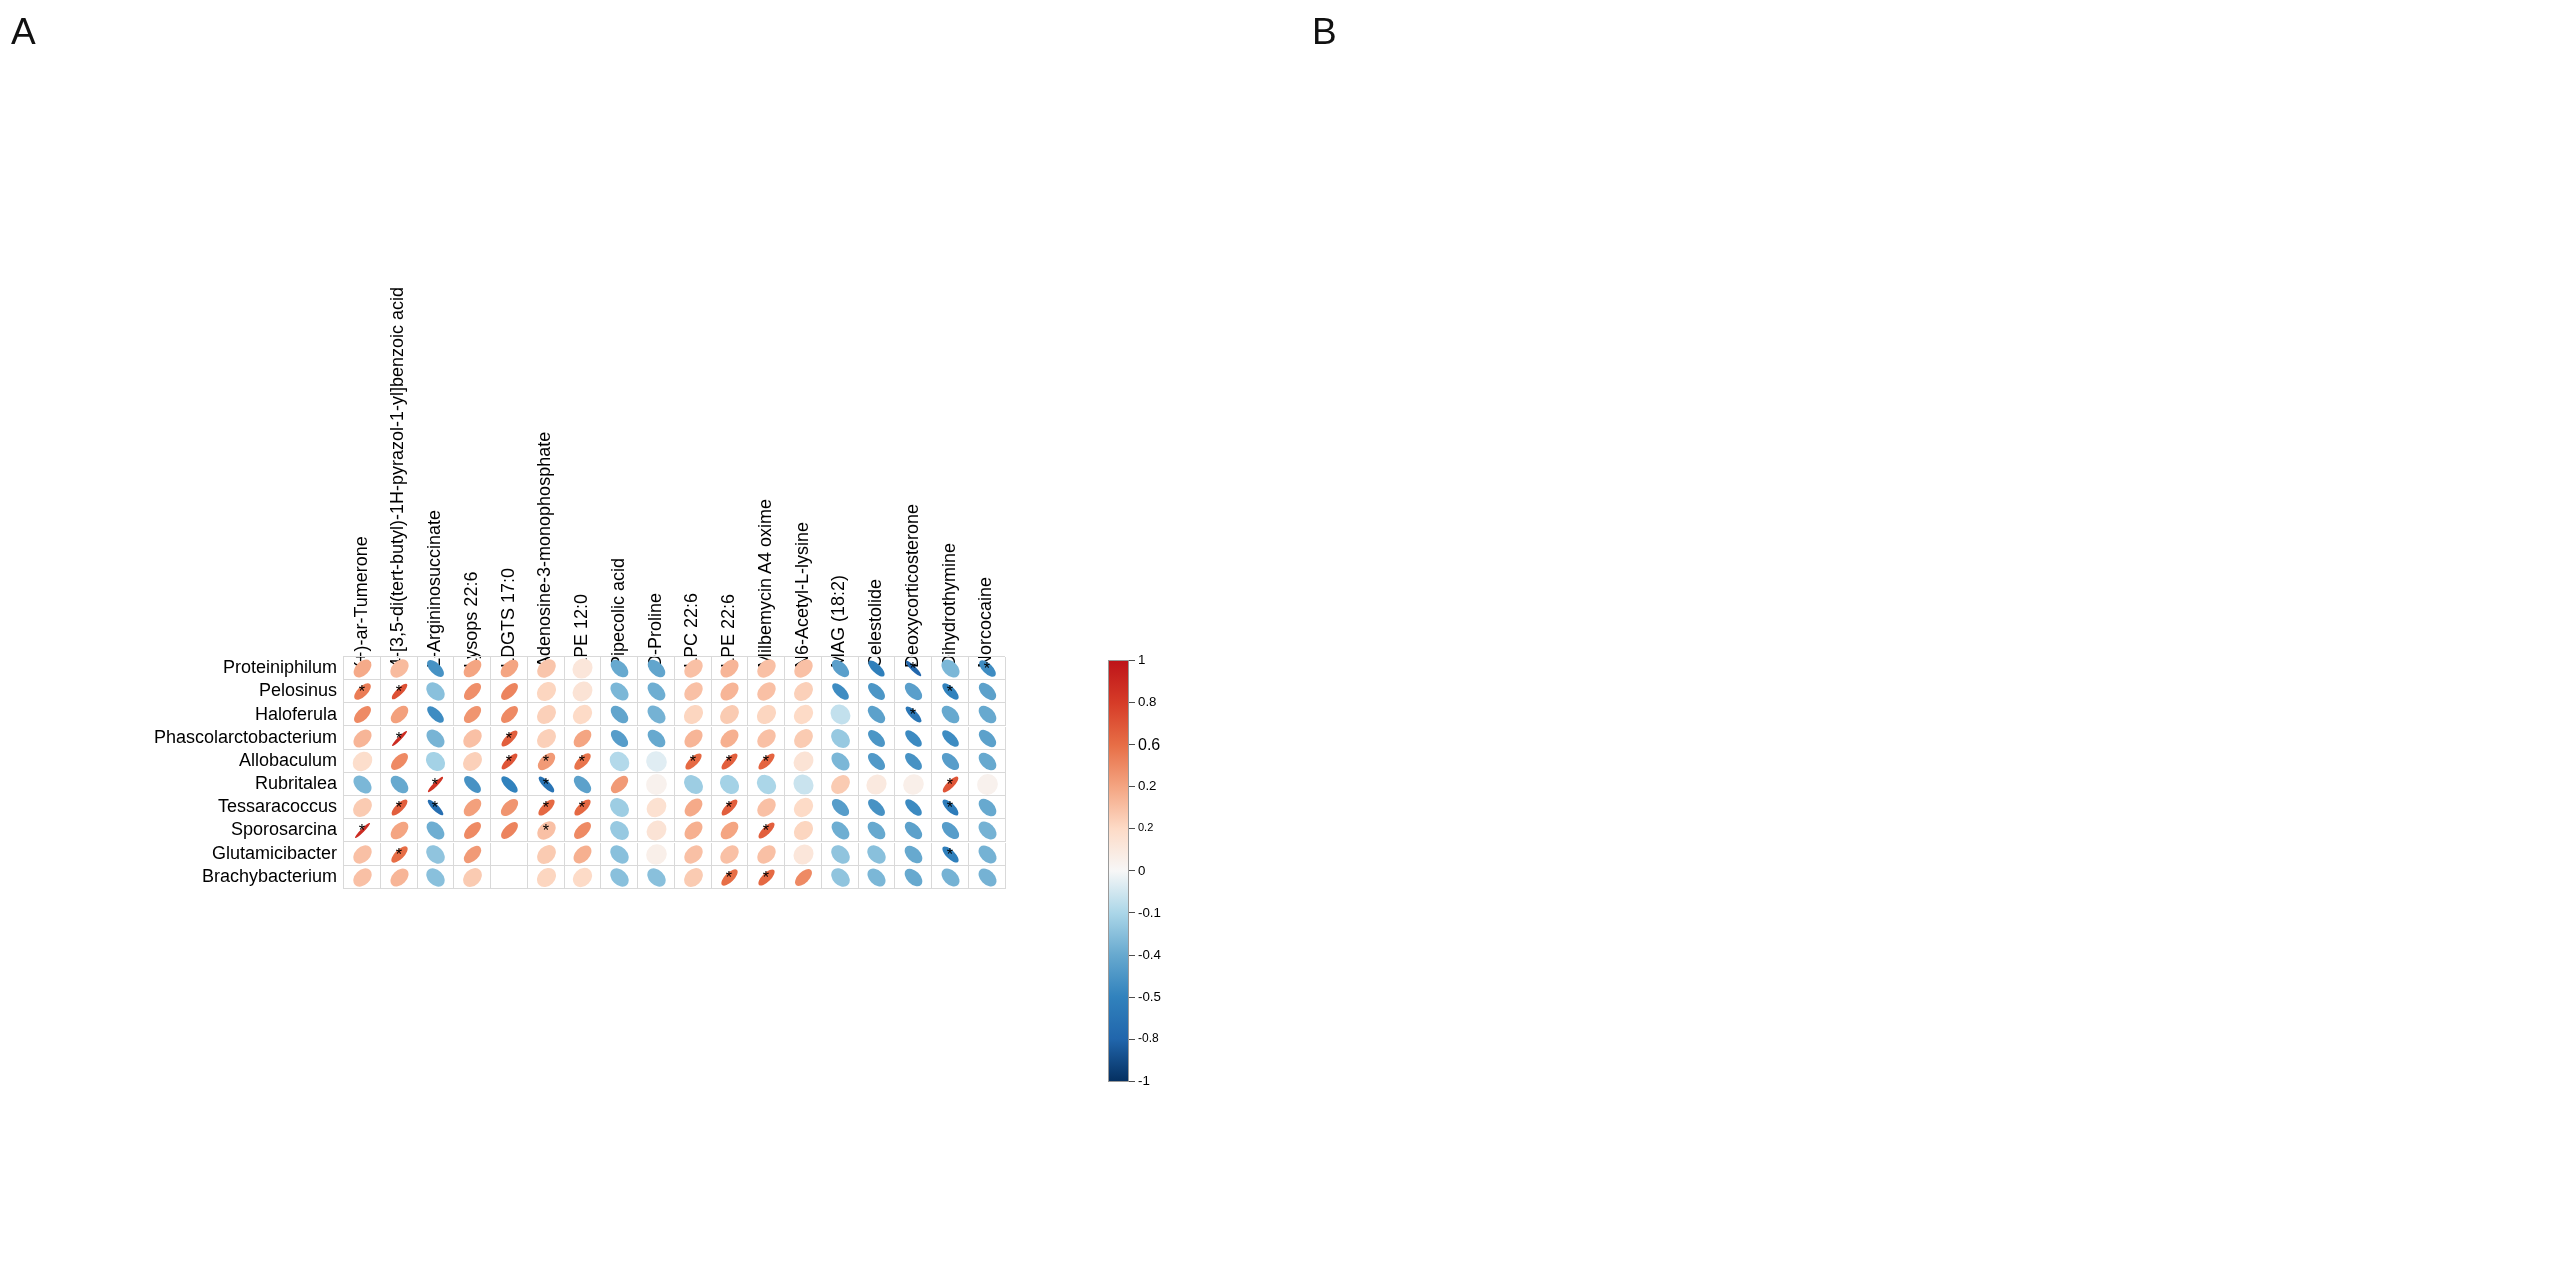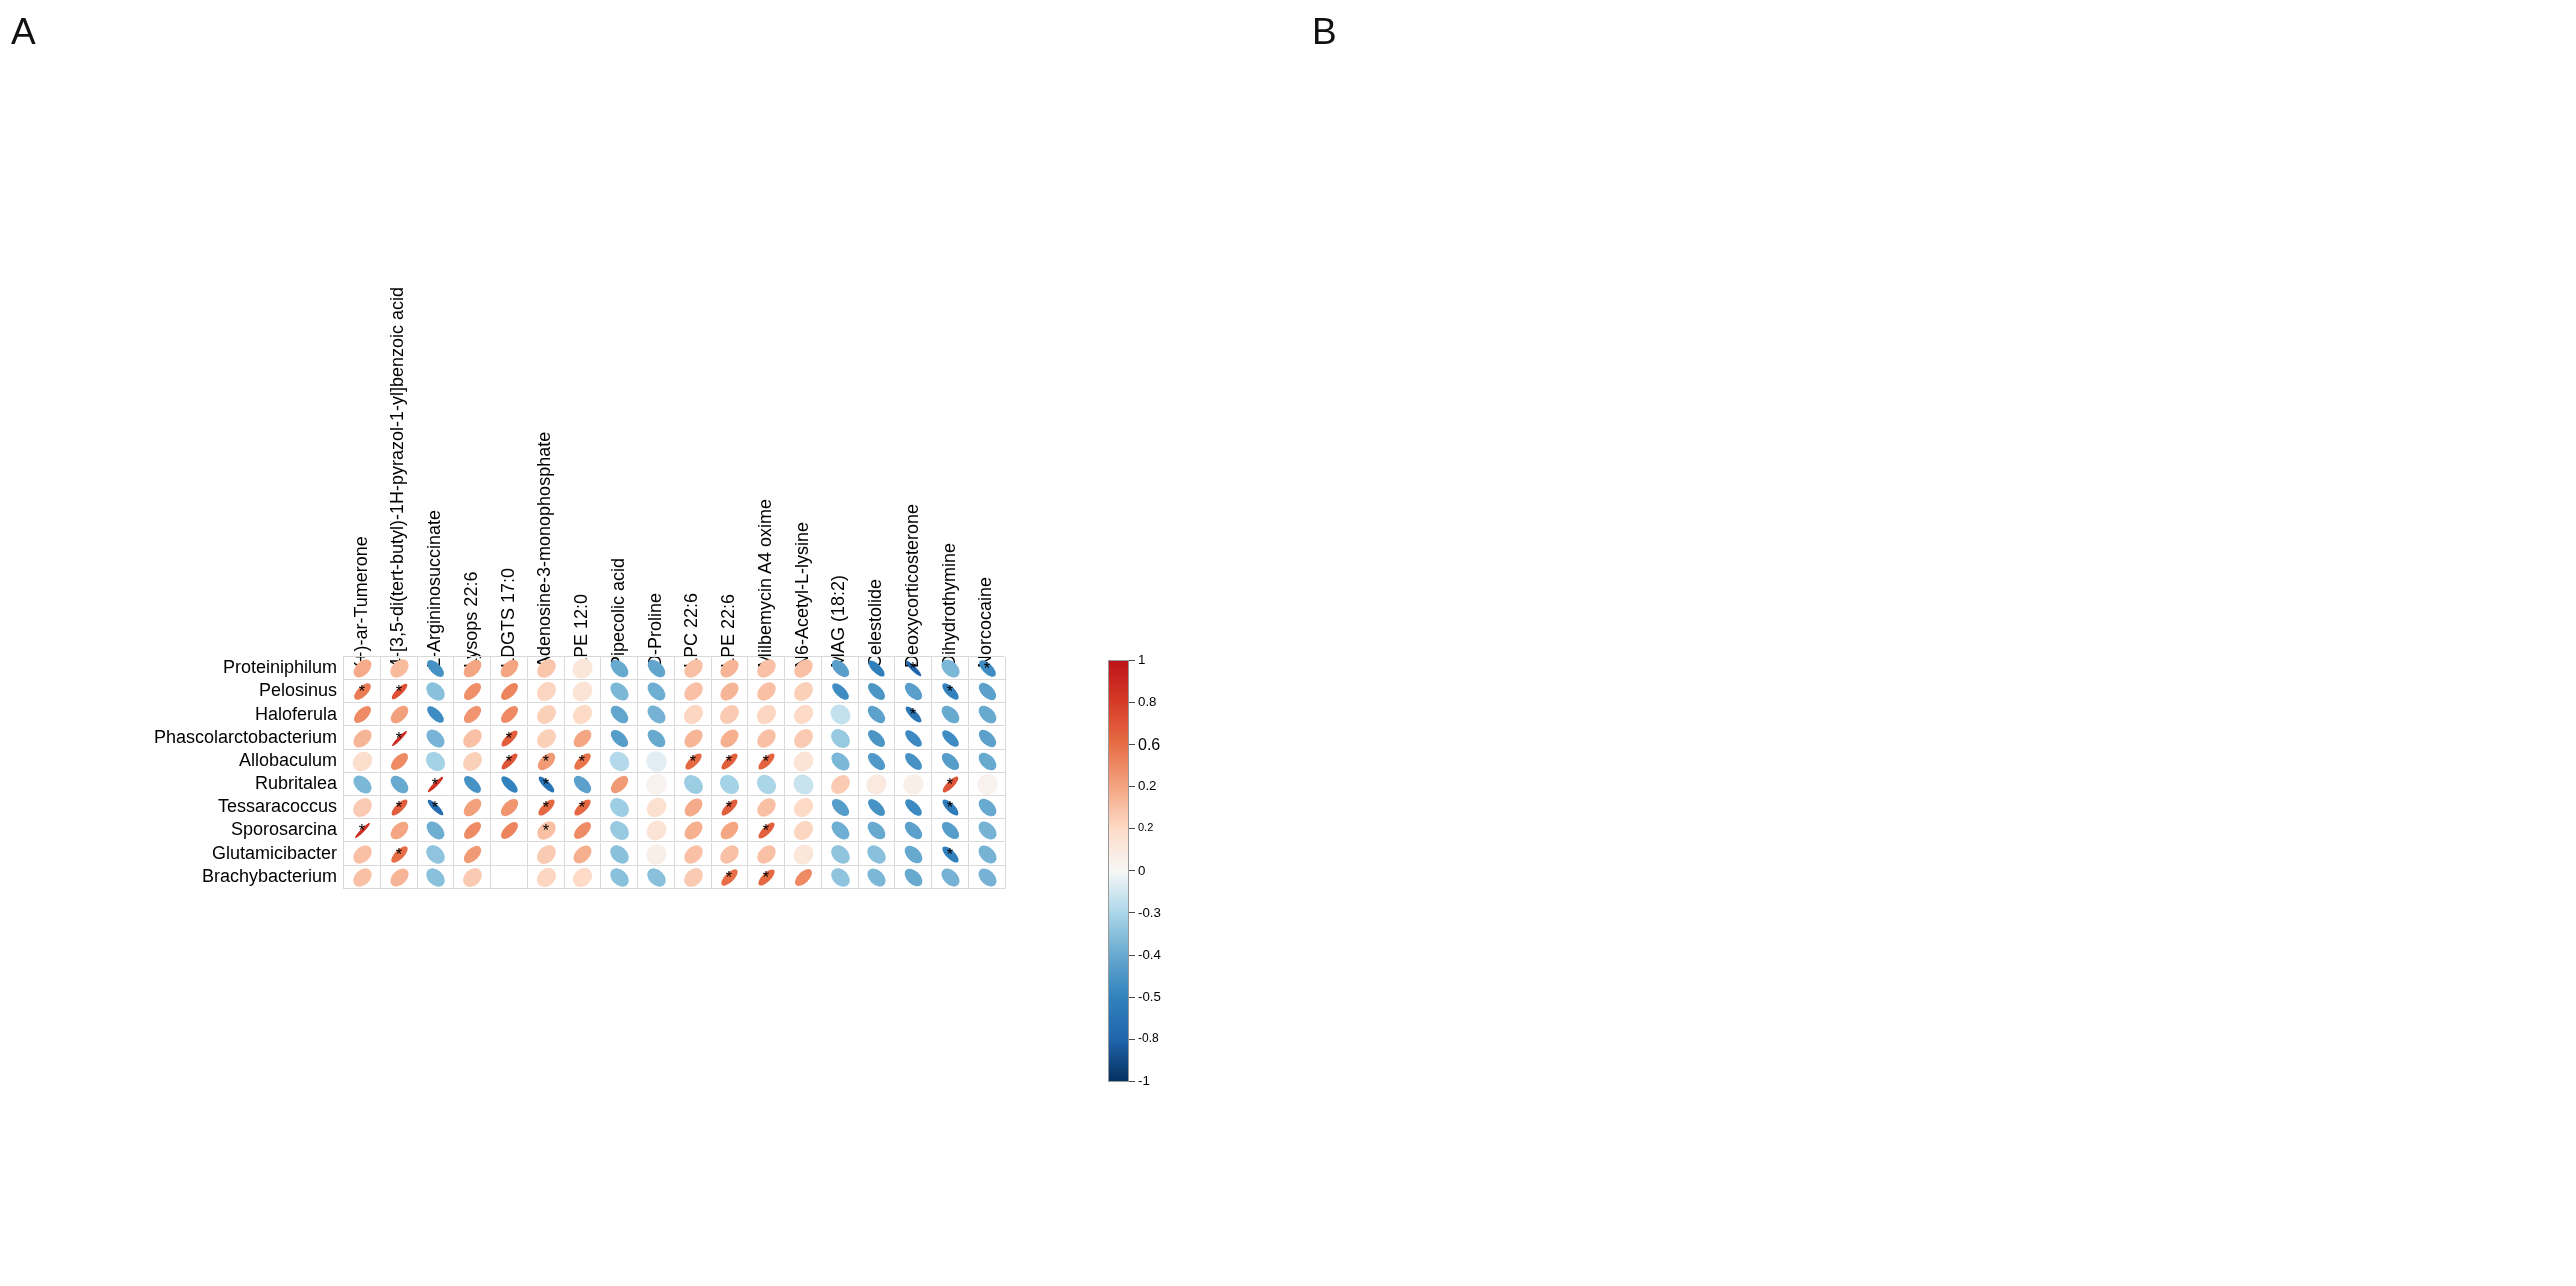--- a/index.html
+++ b/index.html
@@ -989,21 +989,21 @@
         <div class="legend-tick" style="left: 1138px; top: 695px; font-size: 13.3px;">0.8</div>
         <div class="legend-tickmark" style="left: 1129px; top: 744px; width: 6px;"></div>
         <div class="legend-tick" style="left: 1138px; top: 737px; font-size: 16px;">0.6</div>
         <div class="legend-tickmark" style="left: 1129px; top: 786px; width: 6px;"></div>
         <div class="legend-tick" style="left: 1138px; top: 779px; font-size: 13.3px;">0.2</div>
         <div class="legend-tickmark" style="left: 1129px; top: 828px; width: 6px;"></div>
         <div class="legend-tick" style="left: 1138px; top: 822px; font-size: 11px;">0.2</div>
         <div class="legend-tickmark" style="left: 1129px; top: 870px; width: 6px;"></div>
         <div class="legend-tick" style="left: 1138px; top: 864px; font-size: 13.3px;">0</div>
         <div class="legend-tickmark" style="left: 1129px; top: 912px; width: 6px;"></div>
-        <div class="legend-tick" style="left: 1138px; top: 906px; font-size: 13.3px;">-0.3</div>
+        <div class="legend-tick" style="left: 1138px; top: 906px; font-size: 13.3px;">-0.1</div>
         <div class="legend-tickmark" style="left: 1129px; top: 955px; width: 6px;"></div>
         <div class="legend-tick" style="left: 1138px; top: 948px; font-size: 13.3px;">-0.4</div>
         <div class="legend-tickmark" style="left: 1129px; top: 997px; width: 6px;"></div>
         <div class="legend-tick" style="left: 1138px; top: 990px; font-size: 13.3px;">-0.5</div>
         <div class="legend-tickmark" style="left: 1129px; top: 1039px; width: 6px;"></div>
         <div class="legend-tick" style="left: 1138px; top: 1032px; font-size: 12px;">-0.8</div>
         <div class="legend-tickmark" style="left: 1129px; top: 1081px; width: 6px;"></div>
         <div class="legend-tick" style="left: 1138px; top: 1074px; font-size: 13.3px;">-1</div>
       </div>
     </div>

